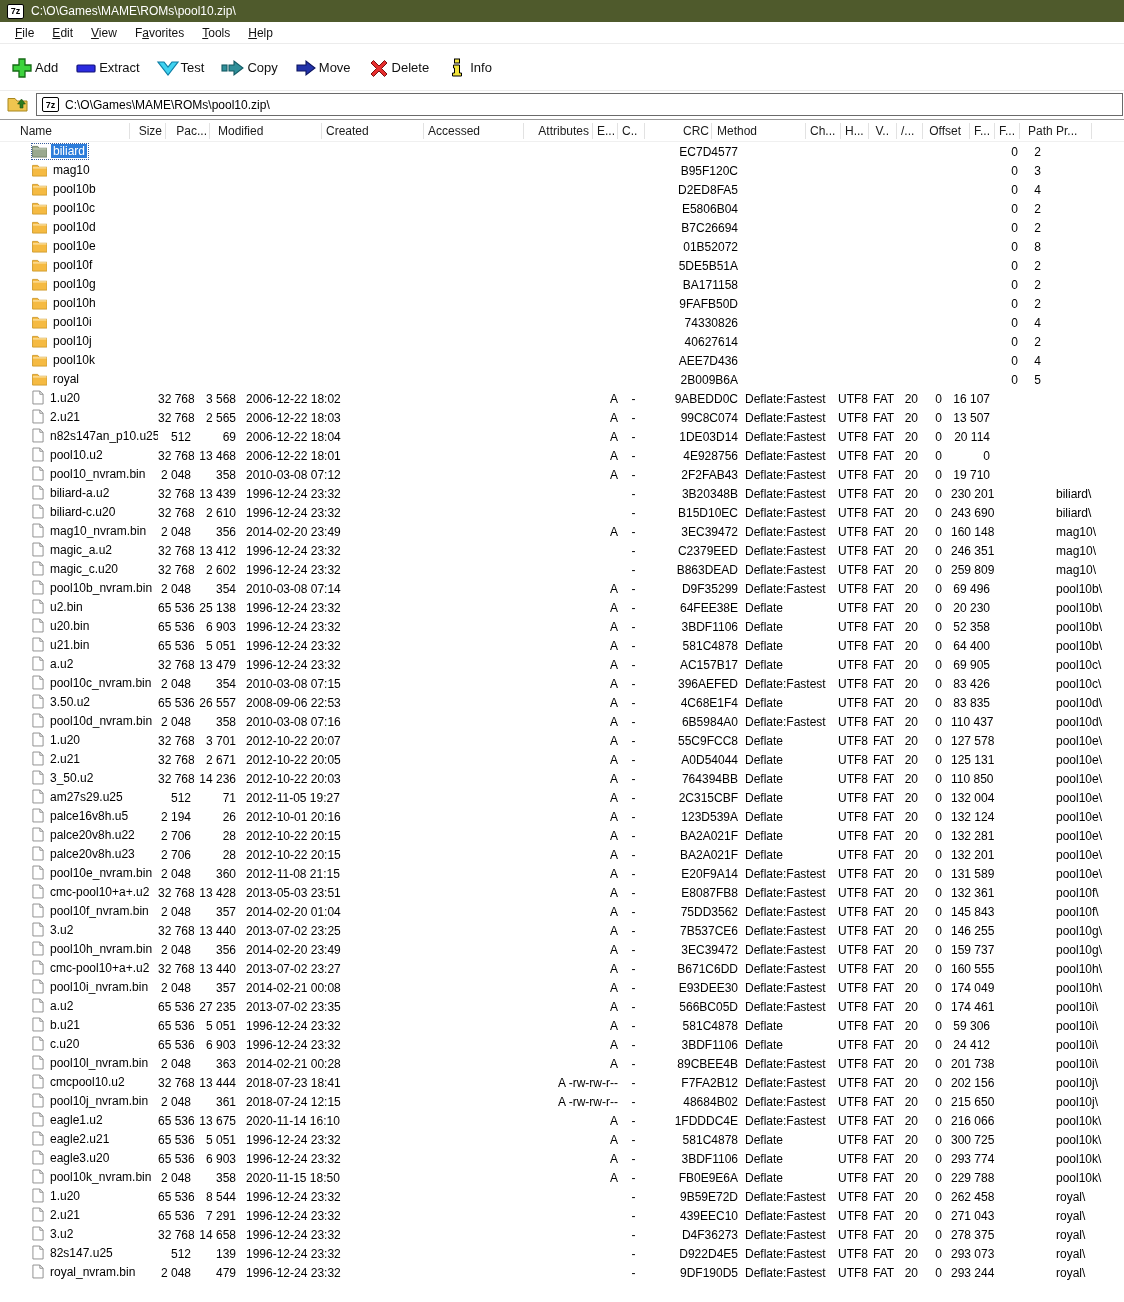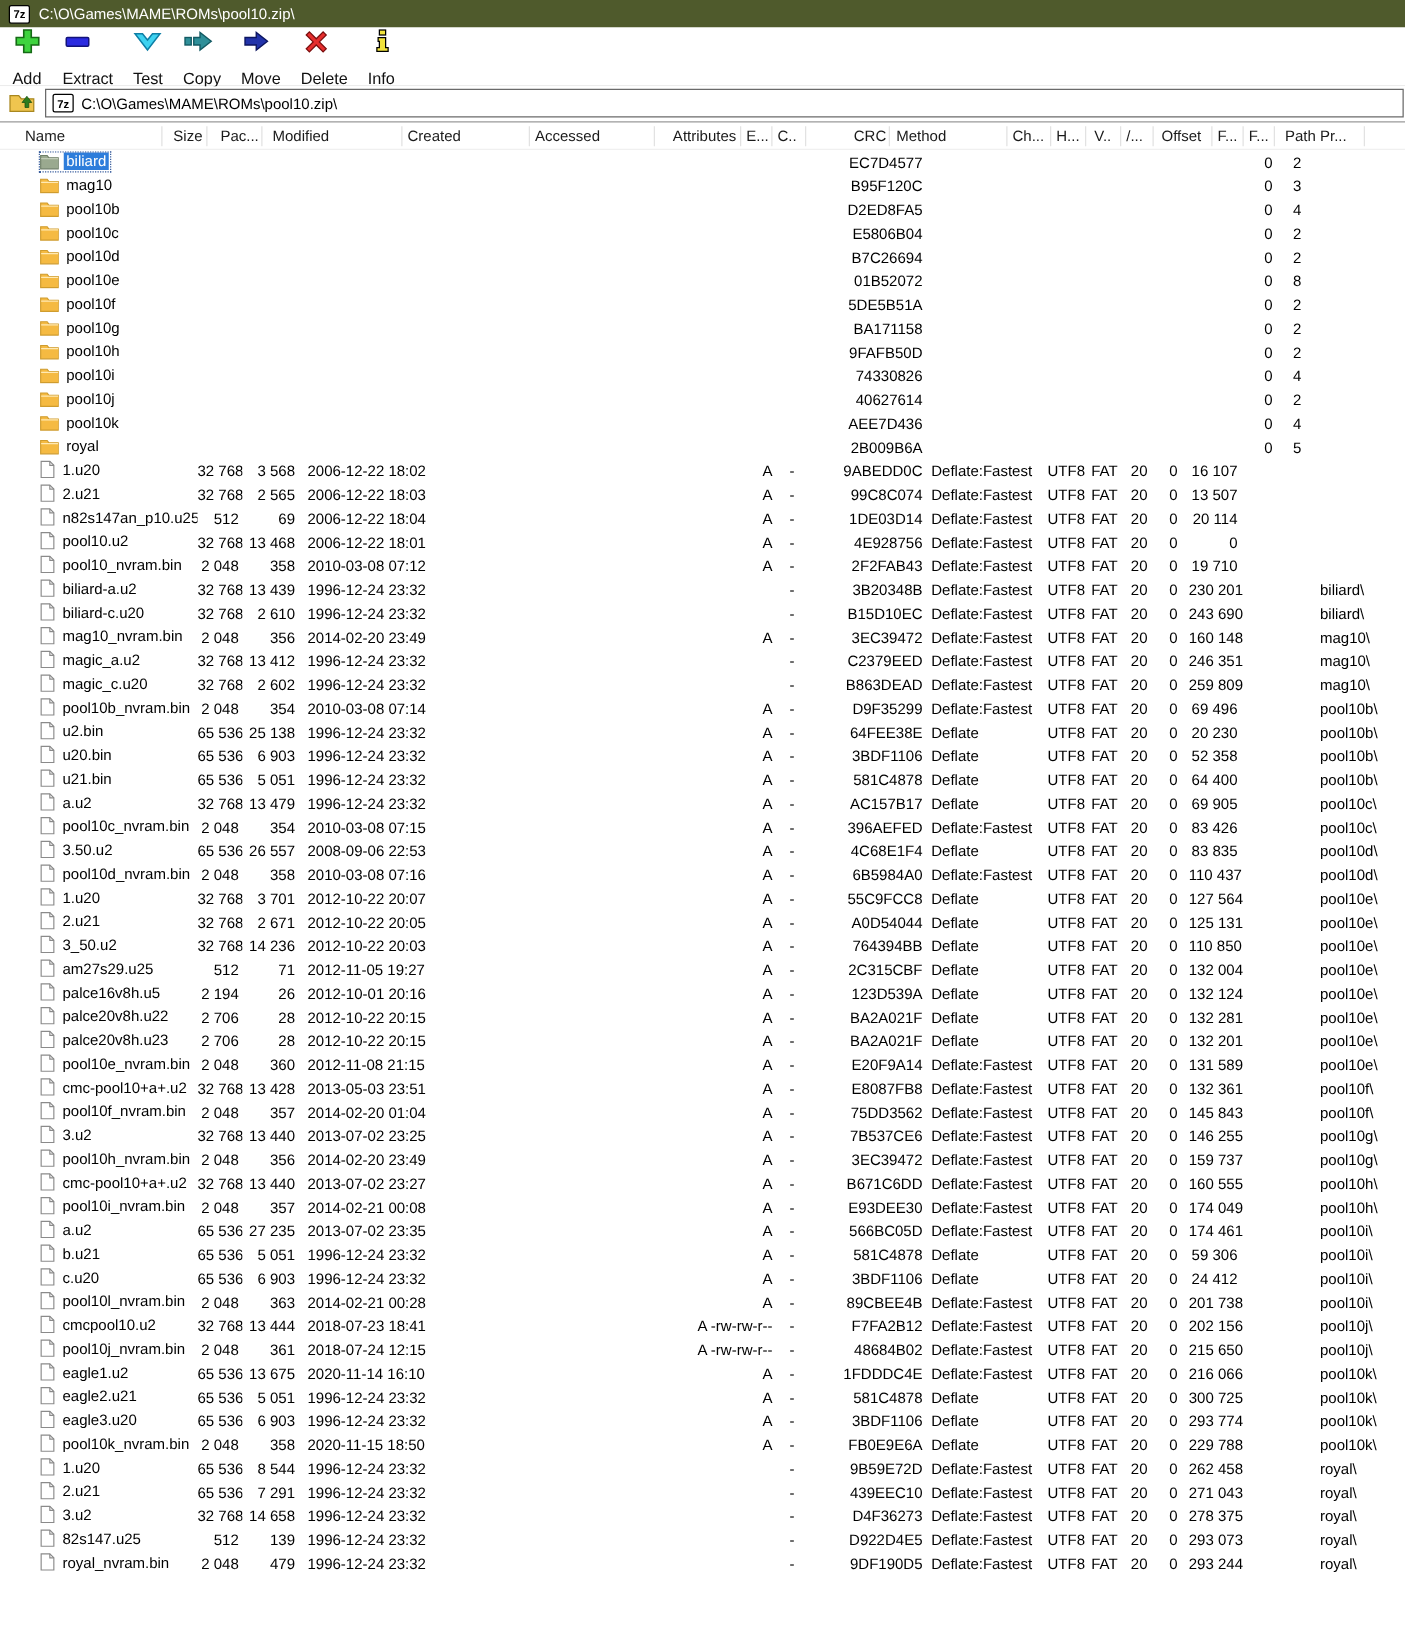--- a/index.html
+++ b/index.html
@@ -16,22 +16,22 @@
 
   
   .menubar { height:22px; background:#fff; display:flex; align-items:center; padding-left:6px;
     border-bottom:1px solid #ececec; flex:0 0 auto; }
   .menu-item { padding:2px 9px; color:#111; }
   .menu-item u { text-decoration:underline; }
 
   
   .toolbar { height:47px; background:#fff; display:flex; align-items:center; padding-left:2px;
     border-bottom:1px solid #ececec; flex:0 0 auto; }
-  .tbtn { display:flex; flex-direction:column; align-items:flex-start; justify-content:center;
-    padding:2px 8px 1px 8px; gap:11px; background:none; border:none; font-family:inherit; }
+  .tbtn { display:flex; flex-direction:row; align-items:center; justify-content:center;
+    padding:2px 8px 1px 8px; gap:1px; background:none; border:none; font-family:inherit; }
   .tbtn svg { display:block; }
   .tlabel { font-size:13px; color:#111; }
 
   
   .addressrow { height:29px; background:#fff; display:flex; align-items:center; padding:2px 1px 3px 2px;
     gap:4px; border-bottom:1px solid #9a9a9a; flex:0 0 auto; }
   .upbtn { width:30px; height:22px; background:none; border:none; display:flex; align-items:center; justify-content:center; }
   .addrinput { flex:1; height:23px; border:1px solid #6a6a6a; display:flex; align-items:center;
     gap:6px; padding-left:5px; background:#fff; }
   .zipicon { width:17px; height:15px; background:#fff; border:1px solid #000; border-radius:2px;
@@ -81,20 +81,28 @@
 </head>
 <body>
 
 <div class="window">
 
   <div class="titlebar">
     <span class="appicon">7z</span>
     <span class="titletext">C:\O\Games\MAME\ROMs\pool10.zip\</span>
   </div>
 
+  <div class="menubar">
+      <span class="menu-item"><u>F</u>ile</span>
+      <span class="menu-item"><u>E</u>dit</span>
+      <span class="menu-item"><u>V</u>iew</span>
+      <span class="menu-item">F<u>a</u>vorites</span>
+      <span class="menu-item"><u>T</u>ools</span>
+      <span class="menu-item"><u>H</u>elp</span>
+    </div>
 
   <div class="toolbar">
     <button class="tbtn">
       <span>
           <svg width="24" height="22" viewBox="0 0 24 22">
             <path d="M9 2h6v6h6v6h-6v6H9v-6H3V8h6z" fill="#3ED33E" stroke="#156b15" stroke-width="1.3"></path>
           </svg>
         </span>
       <span class="tlabel">Add</span>
     </button>
@@ -1102,21 +1110,21 @@
         <span class="cell c6"></span>
         <span class="cell c7">A</span>
         <span class="cell c8">-</span>
         <span class="cell c9"></span>
         <span class="cell c10">55C9FCC8</span>
         <span class="cell c11">Deflate</span>
         <span class="cell c12">UTF8</span>
         <span class="cell c13">FAT</span>
         <span class="cell c14">20</span>
         <span class="cell c15">0</span>
-        <span class="cell c16">127 564</span>
+        <span class="cell c16">127 578</span>
         <span class="cell c17"></span>
         <span class="cell c18"></span>
         <span class="cell c19">pool10e\</span>
       </div>
       <div class="row">
         <span class="cell c1"><span class="nwrap">
             <span class="ficon">
               <svg width="12" height="15" viewBox="0 0 13 15">
                 <path d="M1 .5h7.5L12 4v10.5H1z" fill="#fff" stroke="#8a8a8a"></path>
                 <path d="M8.5 .5V4H12" fill="none" stroke="#8a8a8a"></path>

